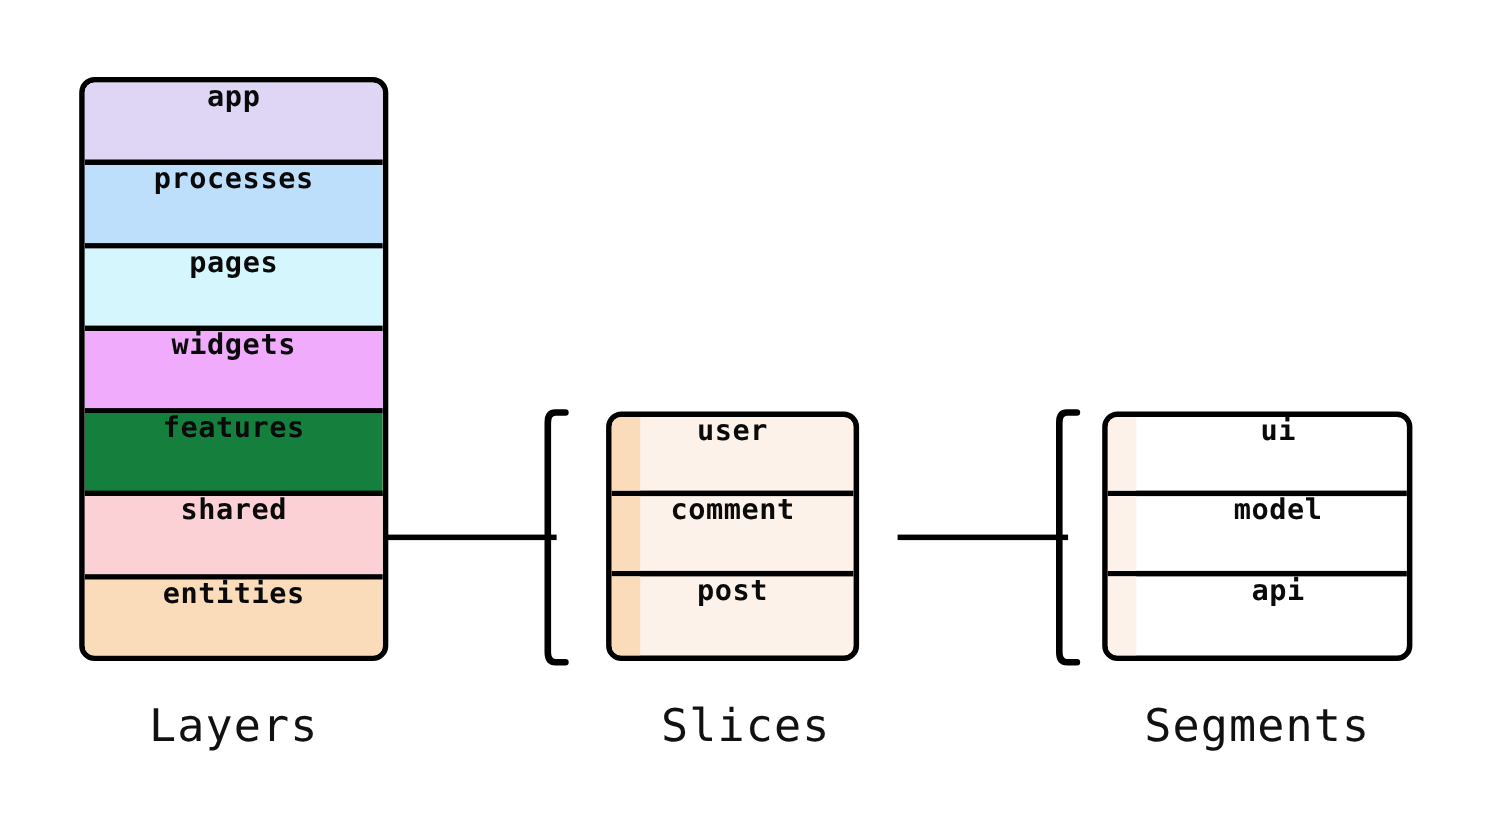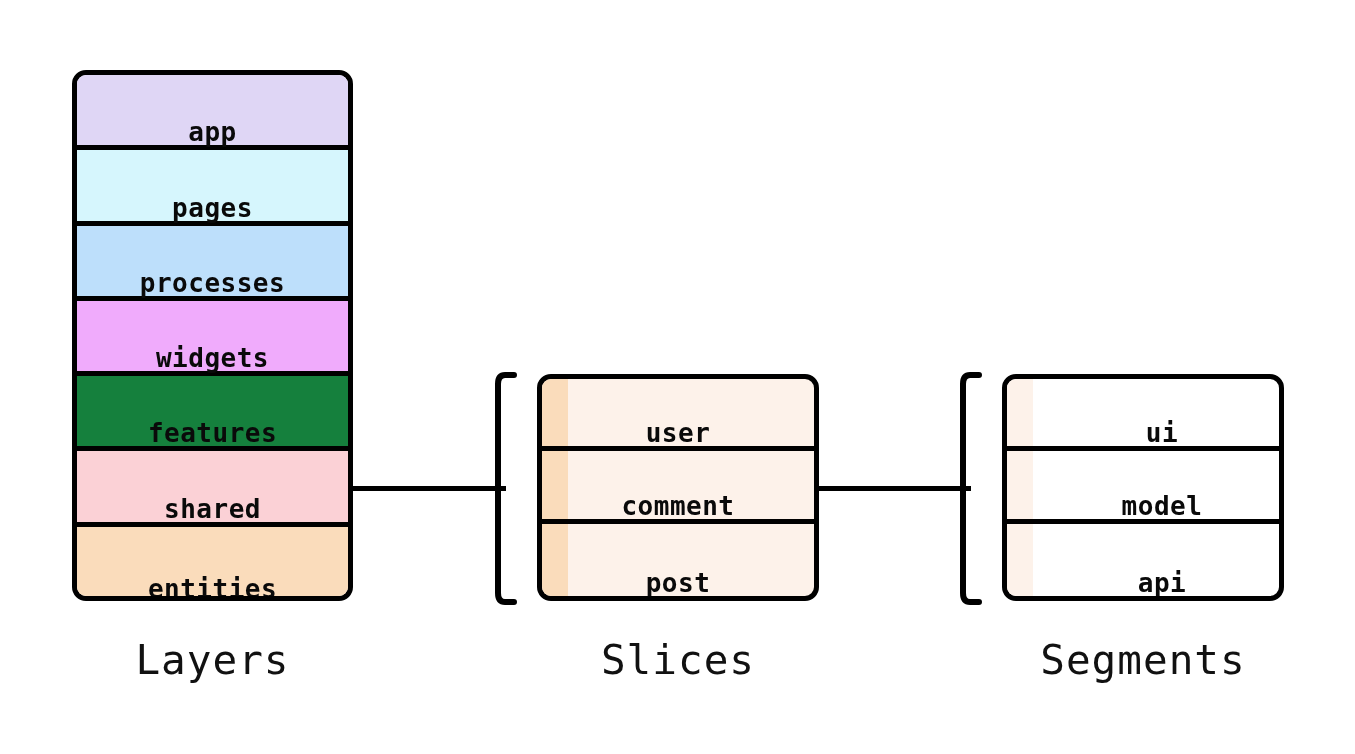--- a/index.html
+++ b/index.html
@@ -27,21 +27,21 @@
     box-sizing: border-box;
     border: 5px solid #000000;
     border-radius: 14px;
     overflow: hidden;
     background: #ffffff;
   }
   .stack .row {
     position: relative;
     box-sizing: border-box;
     display: flex;
-    align-items: flex-end;
+    align-items: flex-start;
     justify-content: center;
     border-bottom: 5px solid #000000;
   }
   .stack .row:last-child {
     border-bottom: none;
   }
   .stack .row .row-label {
     position: relative;
     z-index: 2;
     font-size: 26px;
@@ -65,23 +65,23 @@
     top: 70px;
     width: 281px;
     height: 531px;
   }
   #layers-stack .row {
     height: 75.3px;
   }
 
   
   #slices-stack {
-    left: 537px;
+    left: 551px;
     top: 374px;
-    width: 282px;
+    width: 230px;
     height: 227px;
   }
   #slices-stack .row {
     height: 72.3px;
   }
 
   
   #segments-stack {
     left: 1002px;
     top: 374px;
@@ -142,25 +142,25 @@
 </style>
 </head>
 <body style="background-color: rgb(255, 255, 255);">
 
 <div class="stage">
 
   <div class="stack" id="layers-stack">
     <div class="row" style="background-color: rgb(223, 214, 245);">
       <span class="row-label">app</span>
     </div>
+    <div class="row" style="background-color: rgb(189, 223, 251);">
+      <span class="row-label">processes</span>
+    </div>
     <div class="row" style="background-color: rgb(214, 246, 253);">
       <span class="row-label">pages</span>
-    </div>
-    <div class="row" style="background-color: rgb(189, 223, 251);">
-      <span class="row-label">processes</span>
     </div>
     <div class="row" style="background-color: #f0abfc;">
       <span class="row-label">widgets</span>
     </div>
     <div class="row" style="background-color: #15803d;">
       <span class="row-label">features</span>
     </div>
     <div class="row" style="background-color: rgb(251, 209, 214);">
       <span class="row-label">shared</span>
     </div>

